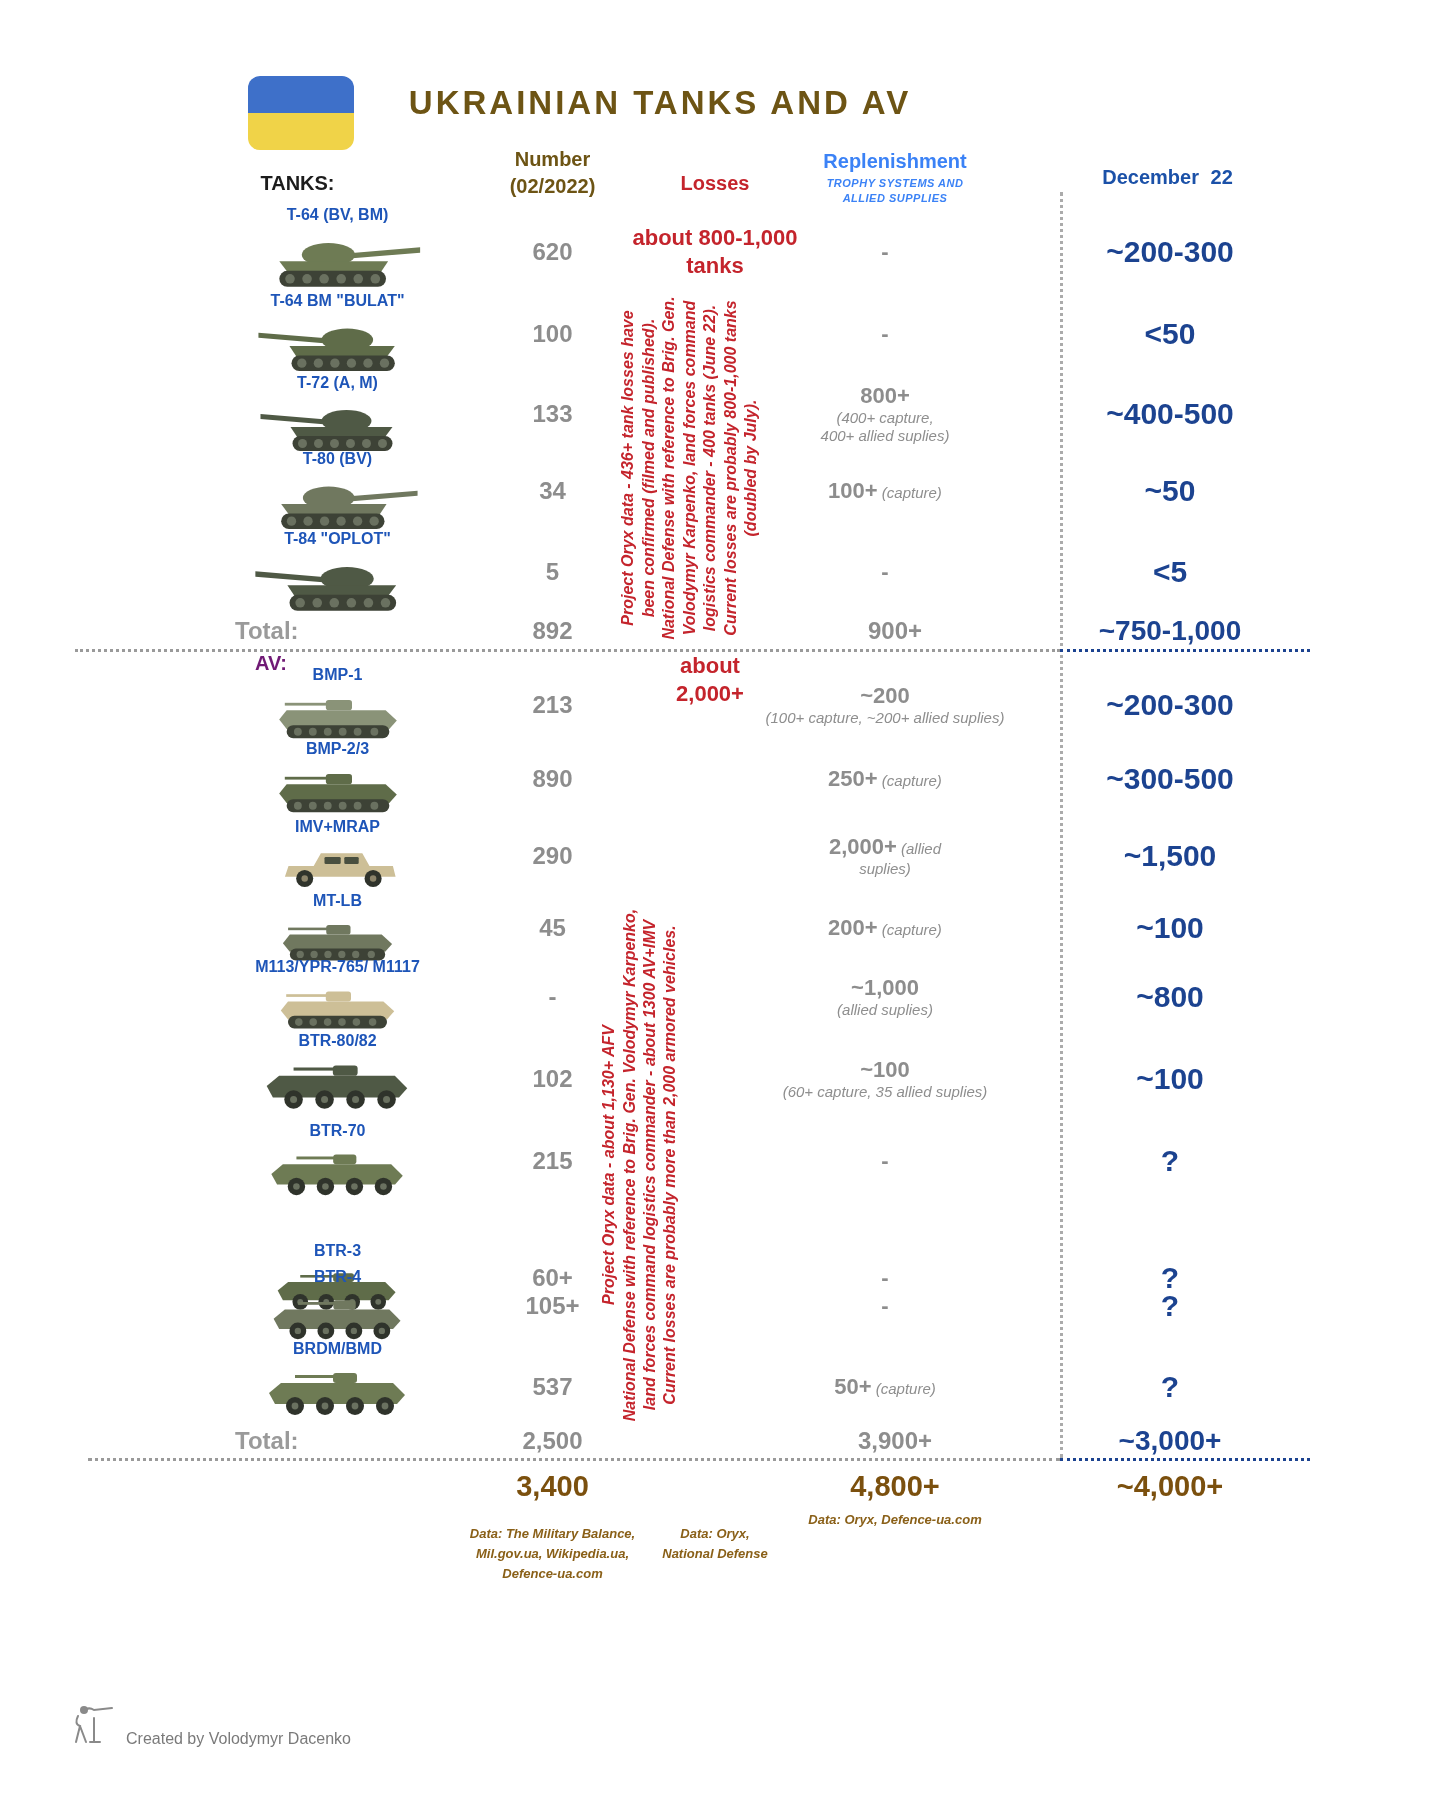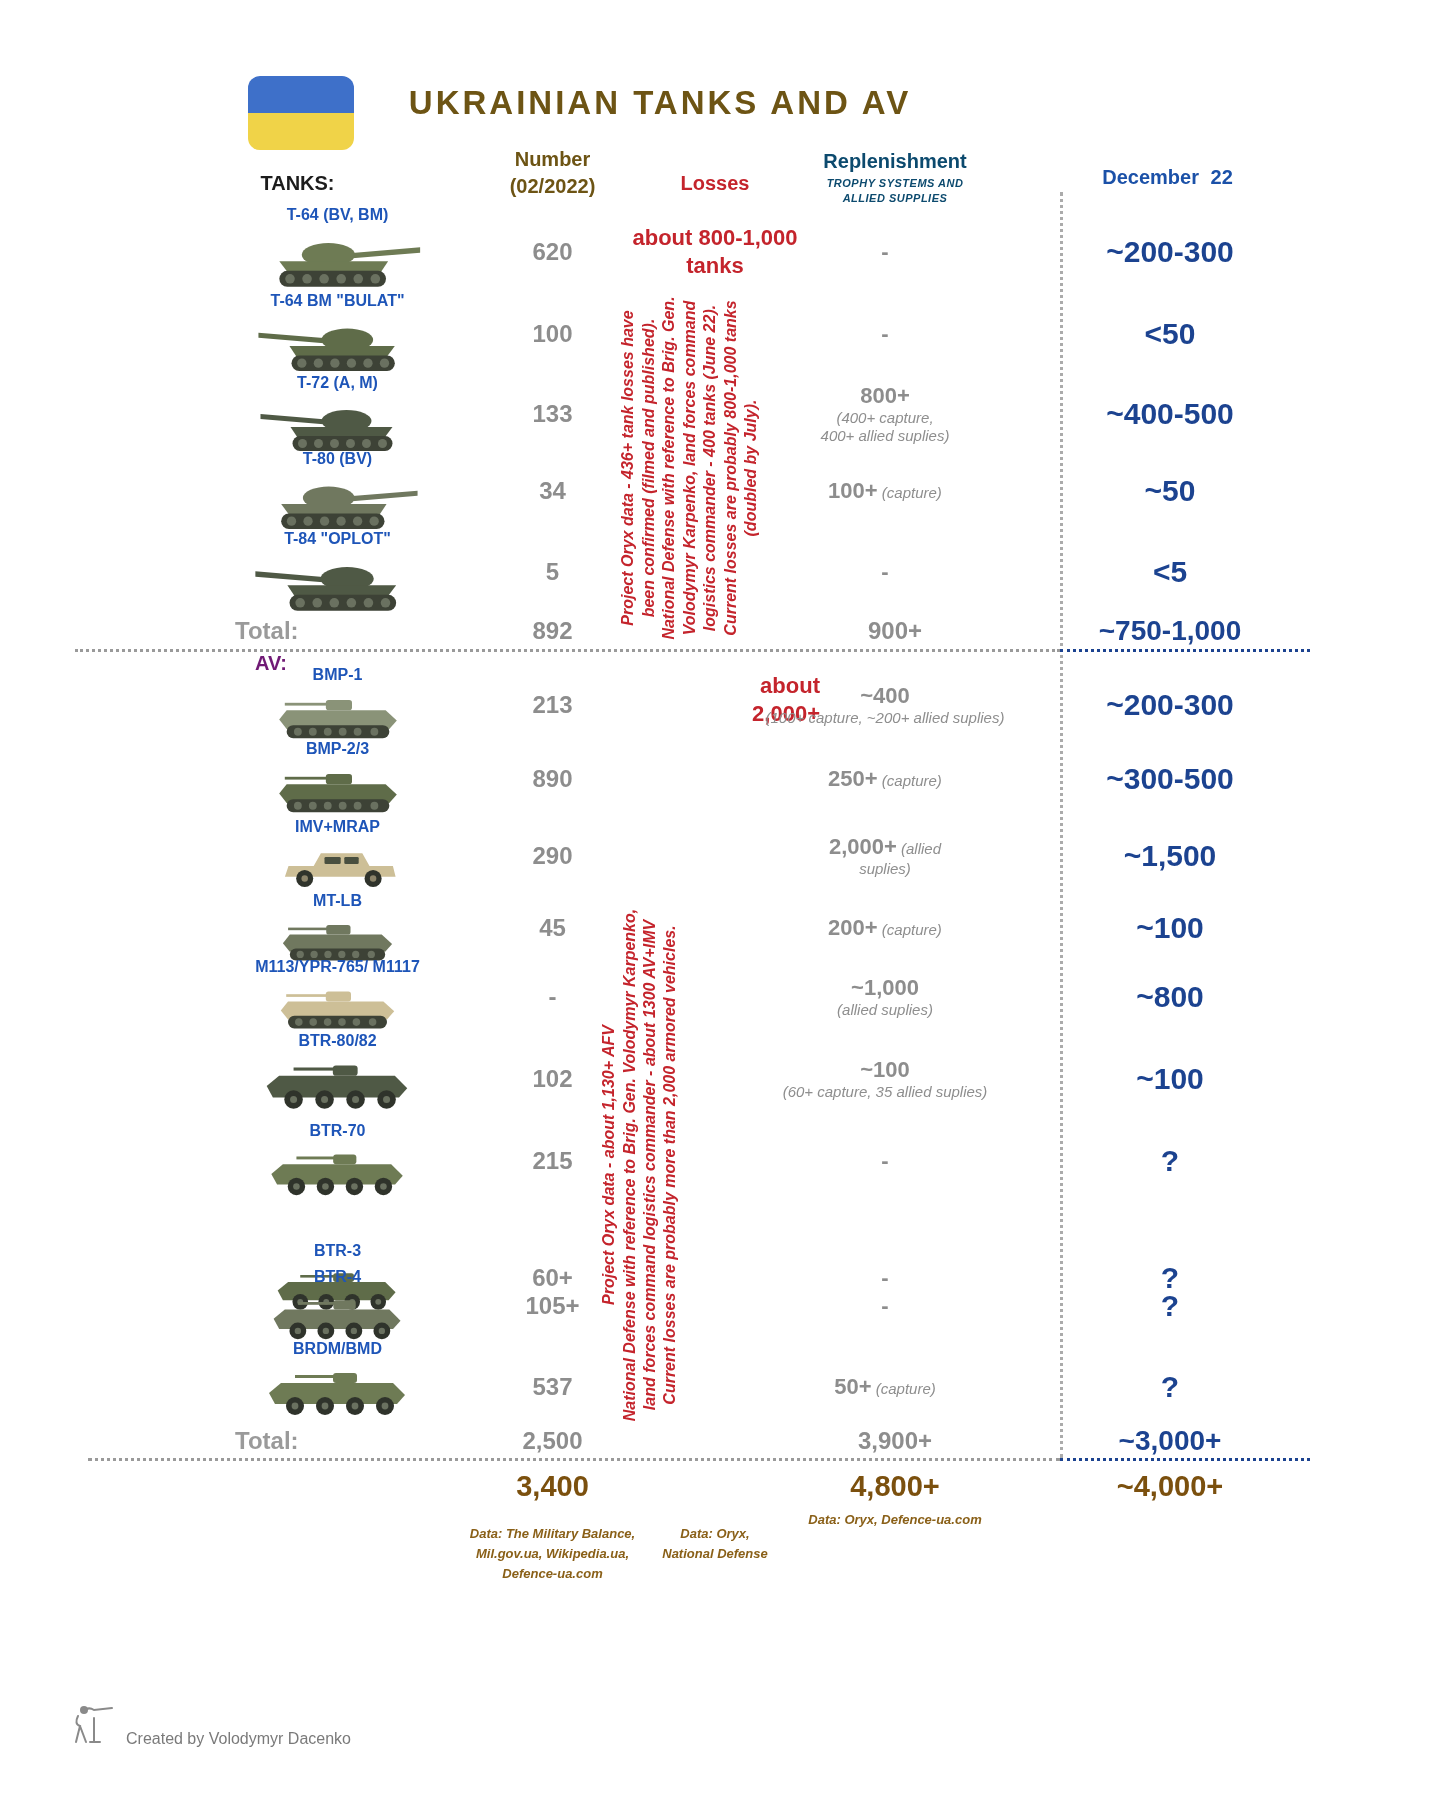--- a/index.html
+++ b/index.html
@@ -10,21 +10,21 @@
   
   #flag{left:248px;top:76px;width:106px;height:74px;border-radius:12px;overflow:hidden;}
   #flag .fb{height:50%;background:#3e70c9;}
   #flag .fy{height:50%;background:#f0d348;}
   #title{left:380px;top:84px;width:560px;font-size:33px;font-weight:bold;letter-spacing:3px;
          color:#6d5414;text-align:center;}
   .colhead{font-weight:bold;font-size:20px;}
   #h-tanks{left:225px;top:172px;width:145px;color:#1c1c1c;}
   #h-number{left:460px;top:146px;width:185px;color:#6d5414;line-height:1.35;}
   #h-losses{left:625px;top:172px;width:180px;color:#c4242c;}
-  #h-repl{left:735px;top:150px;width:320px;color:#0c4a6e;}
+  #h-repl{left:735px;top:150px;width:320px;color:#3b82f6;}
   #h-repl .sub{font-size:11px;font-style:italic;letter-spacing:.5px;line-height:1.35;margin-top:3px;}
   #h-dec{left:1065px;top:166px;width:205px;color:#1b51a8;word-spacing:6px;}
   
   #vline{left:1060px;top:192px;height:1266px;width:0;border-left:3px dotted #ababab;}
   .hline-g{height:0;border-top:3px dotted #9a9a9a;}
   .hline-b{height:0;border-top:3px dotted #1c4390;}
   
   .row{position:absolute;left:0;width:1450px;}
   .cell{position:absolute;top:0;height:100%;display:flex;align-items:center;justify-content:center;}
   .veh{left:230px;width:215px;flex-direction:column;justify-content:flex-start;}
@@ -227,40 +227,40 @@
   </div>
 
   <div class="row" style="top:610px;height:42px;">
     <div class="cell total-label" style="left:235px;width:160px;justify-content:flex-start;">Total:</div>
     <div class="cell num tot-num">892</div>
     <div class="cell tot-num" style="left:735px;width:320px;">900+</div>
     <div class="cell dec tot-dec">~750-1,000</div>
   </div>
 
   <div class="abs colhead" style="left:255px;top:652px;width:120px;color:#701a75;">AV:</div>
-  <div class="abs red-note" style="left:600px;top:672px;width:220px;text-align:right;">
+  <div class="abs red-note" style="left:600px;top:652px;width:220px;">
     <div>about</div>
     <div>2,000+</div>
   </div>
   <div class="abs rot" style="left:370px;top:1125px;width:540px;height:80px;">
     <div>Project Oryx data - about 1,130+ AFV</div>
     <div>National Defense with reference to Brig. Gen. Volodymyr Karpenko,</div>
     <div>land forces command logistics commander - about 1300 AV+IMV</div>
     <div>Current losses are probably more than 2,000 armored vehicles.</div>
   </div>
 
   <div class="row" style="top:666px;height:78px;">
     <div class="cell veh">
       <div class="veh-label">BMP-1</div>
       <svg class="veh-icon v-light" width="180" height="56">
           <use href="#shape-tracked"></use>
         </svg>
     </div>
     <div class="cell num">213</div>
-    <div class="cell repl"><span class="repl-val">~400</span><span class="repl-note">
+    <div class="cell repl"><span class="repl-val">~200</span><span class="repl-note">
 (100+ capture, ~200+ allied suplies)</span></div>
     <div class="cell dec">~200-300</div>
   </div>
 
   <div class="row" style="top:740px;height:78px;">
     <div class="cell veh">
       <div class="veh-label">BMP-2/3</div>
       <svg class="veh-icon v-olive2" width="180" height="56">
           <use href="#shape-tracked"></use>
         </svg>

